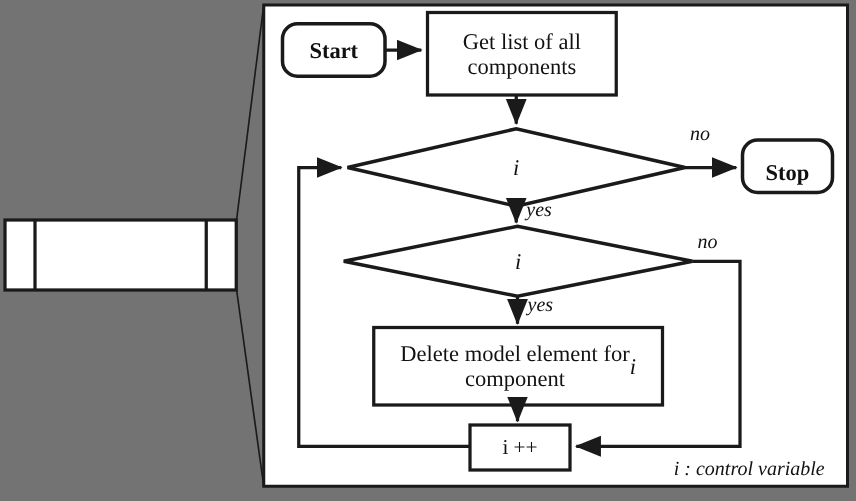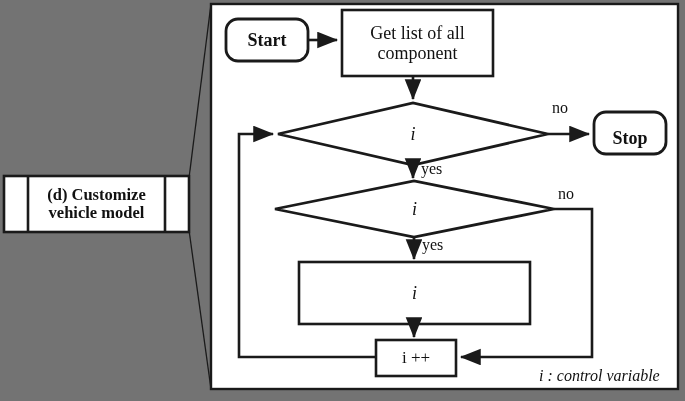--- a/index.html
+++ b/index.html
@@ -35,20 +35,21 @@
     white-space: pre-line;
   }
   .t-bold {
     font-weight: bold;
   }
   .t-ital {
     font-style: italic;
   }
   .edge-label {
     position: absolute;
+    font-style: italic;
     color: #111111;
     white-space: nowrap;
   }
   .legend-label {
     position: absolute;
     font-style: italic;
     color: #111111;
     white-space: nowrap;
     margin-left: 20px;
   }
@@ -108,40 +109,39 @@
 
       <path d="M554,209 L592,209 L592,357 L461,357" marker-end="url(#arrow)"></path>
 
       <path d="M376,357 L239,357 L239,134 L273,134" marker-end="url(#arrow)"></path>
     </g>
   </svg>
 
   <div class="node-text t-bold" style="left:226px; top:19px; width:82px; height:42px; font-size:18px;">Start</div>
 
   <div class="node-text" style="left:342px; top:10px; width:151px; height:66px; font-size:18px;">Get list of all
-component</div>
+components</div>
 
   <div class="node-text" style="left:278px; top:118px; width:270px; height:32px; font-size:18px;">
     <span class="t-ital">i</span>
   </div>
 
   <div class="node-text" style="left:275px; top:193px; width:279px; height:32px; font-size:18px;">
     <span class="t-ital">i</span>
   </div>
 
   <div class="node-text" style="left:299px; top:262px; width:231px; height:62px; font-size:18px;">
-    <span class="t-ital">i</span>
+    <span>Delete model element for
+component </span><span class="t-ital">i</span>
   </div>
 
   <div class="node-text" style="left:376px; top:340px; width:80px; height:36px; font-size:17px;">i ++</div>
 
   <div class="node-text t-bold" style="left:594px; top:112px; width:72px; height:52px; font-size:18px;">Stop</div>
 
-  <div class="node-text t-bold" style="left:28px; top:176px; width:137px; height:56px; font-size:16.5px;">(d) Customize
-vehicle model</div>
 
   <div class="edge-label" style="left:552px; top:99px; font-size:16px;">no</div>
 
   <div class="edge-label" style="left:421px; top:160px; font-size:16px;">yes</div>
 
   <div class="edge-label" style="left:558px; top:185px; font-size:16px;">no</div>
 
   <div class="edge-label" style="left:422px; top:236px; font-size:16px;">yes</div>
 
   <div class="legend-label" style="left:519px; top:367px; font-size:16px;">i : control variable</div>

